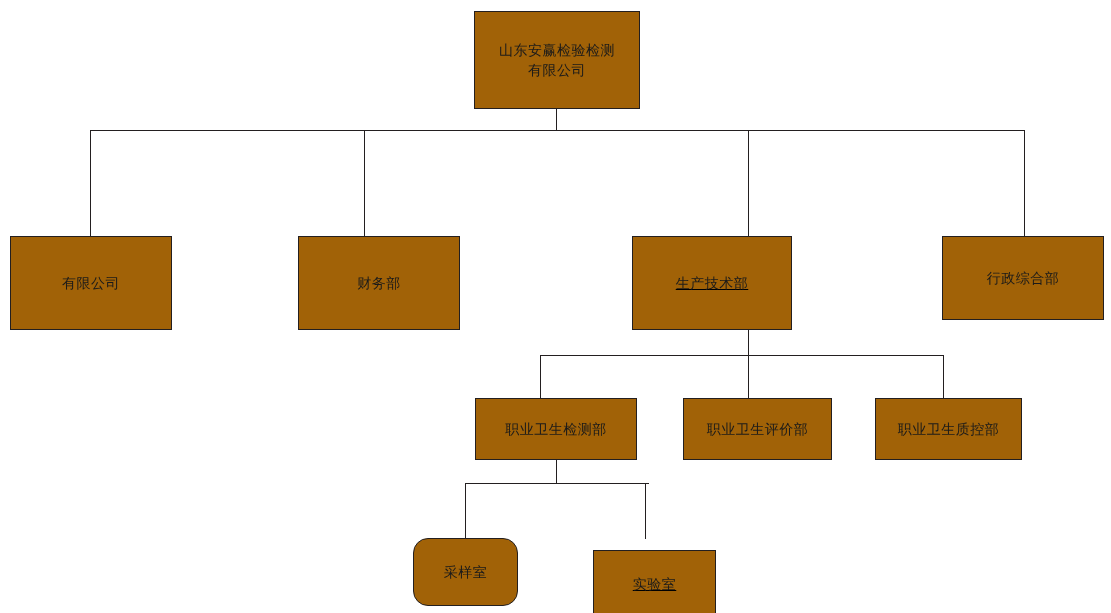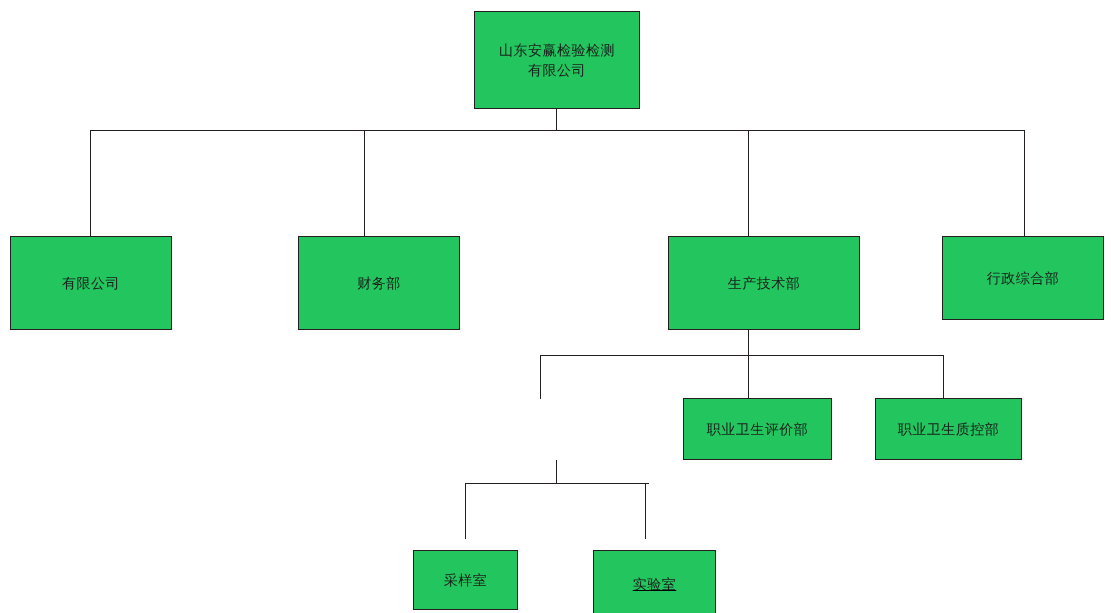--- a/index.html
+++ b/index.html
@@ -14,21 +14,21 @@
     position: relative;
     width: 1111px;
     height: 613px;
     background: #ffffff;
     overflow: hidden;
   }
   .node {
     position: absolute;
     box-sizing: border-box;
     border: 1px solid #231f20;
-    background: #22c55e;
+    background: #a16207;
     display: flex;
     align-items: center;
     justify-content: center;
     text-align: center;
     z-index: 2;
   }
   .node-label {
     color: #1a1a1a;
     font-size: 14px;
     line-height: 20px;
@@ -79,38 +79,41 @@
   </div>
 
   <div class="node" style="left:10px; top:236px; width:162px; height:94px;">
     <span class="node-label">有限公司</span>
   </div>
 
   <div class="node" style="left:282px; top:236px; width:162px; height:94px;margin-left:16px;">
     <span class="node-label">财务部</span>
   </div>
 
-  <div class="node" style="left:668px; top:236px; width:192px; height:94px;">
+  <div class="node" style="left:632px; top:236px; width:160px; height:94px;text-decoration:underline;">
     <span class="node-label">生产技术部</span>
   </div>
 
   <div class="node" style="left:942px; top:236px; width:162px; height:84px;">
     <span class="node-label">行政综合部</span>
   </div>
 
+  <div class="node" style="left:475px; top:398px; width:162px; height:62px;">
+    <span class="node-label">职业卫生检测部</span>
+  </div>
 
   <div class="node" style="left:683px; top:398px; width:149px; height:62px;">
     <span class="node-label">职业卫生评价部</span>
   </div>
 
   <div class="node" style="left:875px; top:398px; width:147px; height:62px;">
     <span class="node-label">职业卫生质控部</span>
   </div>
 
-  <div class="node" style="left:413px; top:550px; width:105px; height:60px;">
+  <div class="node" style="left:413px; top:538px; width:105px; height:68px;border-radius:15px;">
     <span class="node-label">采样室</span>
   </div>
 
   <div class="node" style="left:593px; top:550px; width:123px; height:68px;text-decoration:underline;">
     <span class="node-label">实验室</span>
   </div>
 
 </div>
 
 </body></html>

